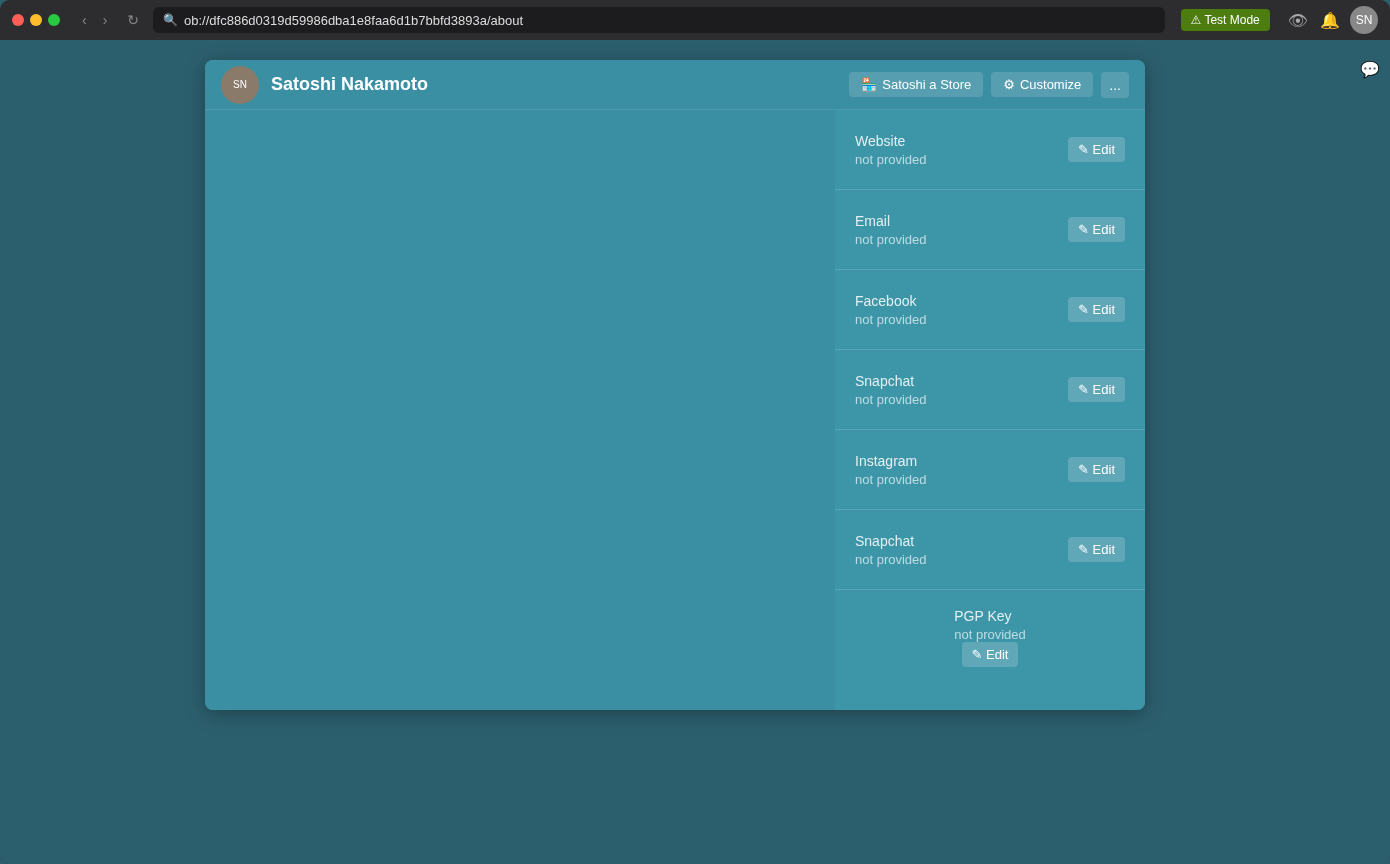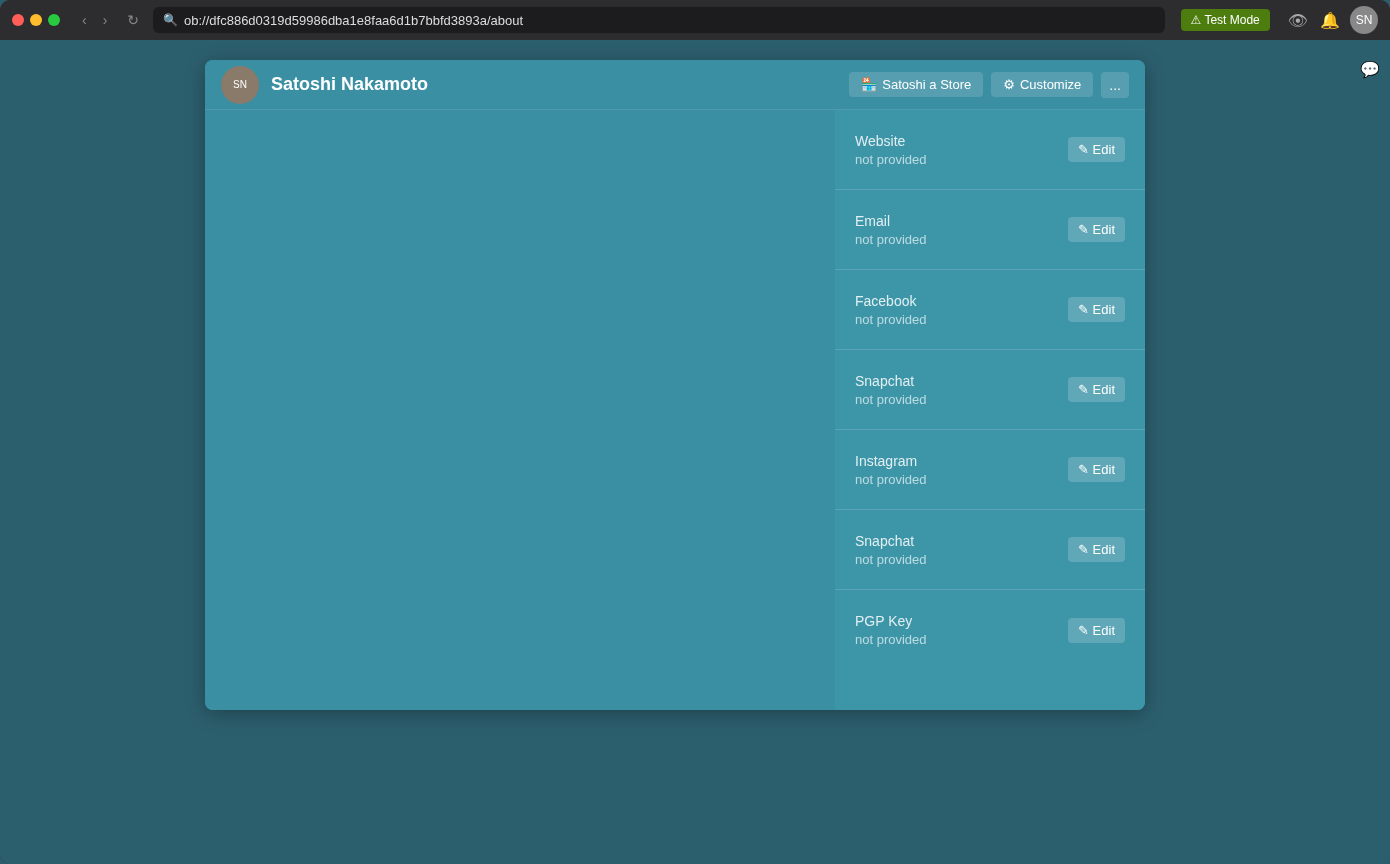--- a/index.html
+++ b/index.html
@@ -275,20 +275,21 @@
       border-bottom: 1px solid rgba(255,255,255,0.15);
       padding: 18px 20px;
       display: flex;
       align-items: center;
       justify-content: space-between;
       min-height: 80px;
     }
 
     .info-row:last-child {
       border-bottom: none;
+      flex-direction: column;
     }
 
     .info-content {
       display: flex;
       flex-direction: column;
       gap: 3px;
     }
 
     .info-label {
       color: rgba(255,255,255,0.85);

